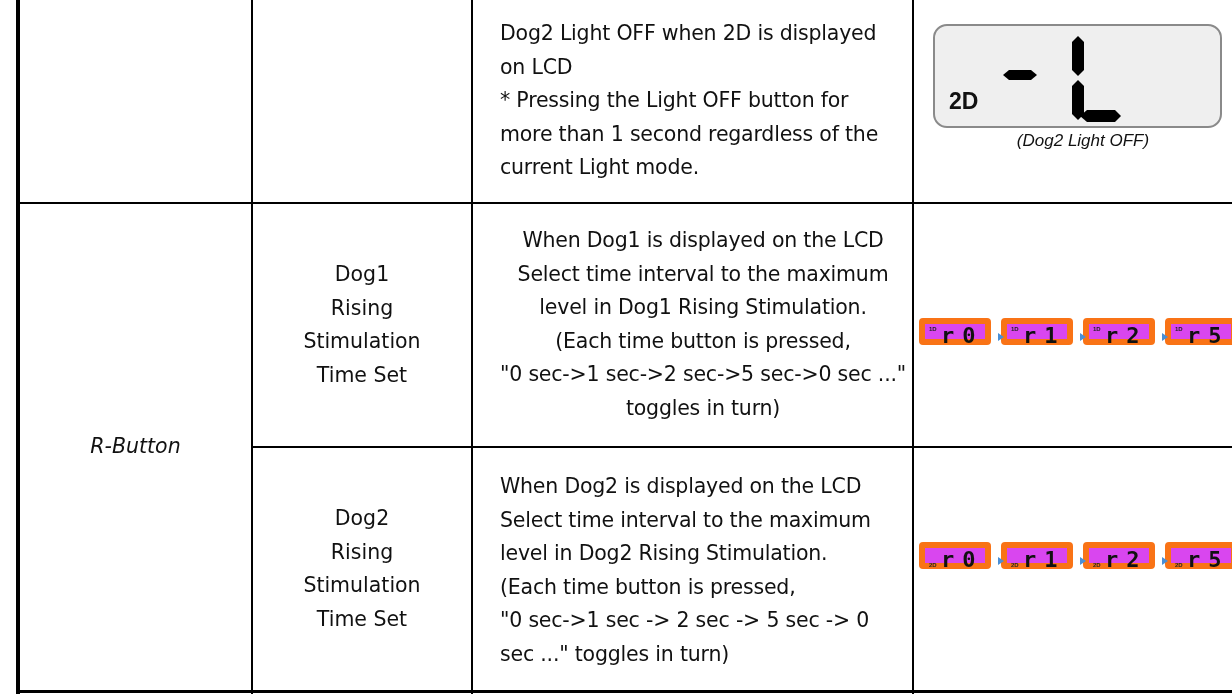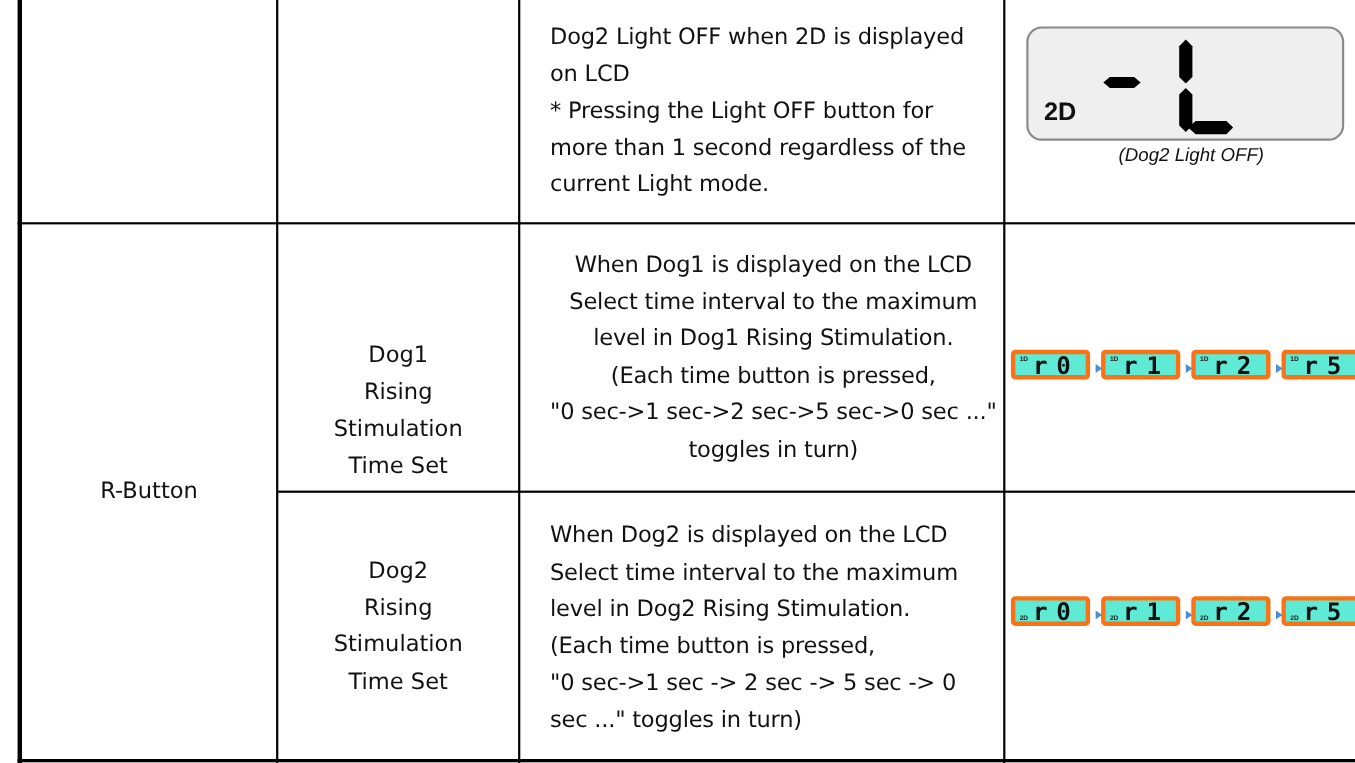--- a/index.html
+++ b/index.html
@@ -15,22 +15,22 @@
   .lcd-big {
     position: absolute; left: 917px; top: 24px; width: 289px; height: 104px;
     background: #efefef; border: 2px solid #8a8a8a; border-radius: 14px;
   }
   .lcd-big .dog-label { position: absolute; left: 14px; top: 62px; font-size: 23px; font-weight: bold; font-family: "Liberation Sans", sans-serif; color: #111; }
   .lcd-caption { position: absolute; left: 917px; top: 131px; width: 300px; text-align: center; font-size: 17px; color: #111; font-family: "Liberation Sans", sans-serif; font-style: italic; }
 
   
   .lcd-row { position: absolute; left: 903px; display: flex; align-items: center; }
   .lcd-small {
-    position: relative; width: 72px; height: 27px; background: #5eead4;
-    border: 4px solid #f97316; border-radius: 4px; margin-right: 10px;
+    position: relative; width: 72px; height: 27px; background: #d946ef;
+    border: 6px solid #f97316; border-radius: 4px; margin-right: 10px;
     display: flex; align-items: center;
   }
   .lcd-small .mini-tag { position: absolute; font-size: 6px; font-weight: bold; color: #222; font-family: "Liberation Sans", sans-serif; }
   .lcd-small .seg-text { position: absolute; font-family: "DejaVu Sans Mono", monospace; font-weight: bold; font-size: 22px; color: #111; letter-spacing: 8px; }
   .arrow { position: absolute; width: 0; height: 0; border-top: 4px solid transparent; border-bottom: 4px solid transparent; border-left: 6px solid #4a8fd6; }
 </style>
 </head>
 <body>
 
 <div class="table">
@@ -60,25 +60,25 @@
 
       <polygon points="139,18 145,12 151,18 151,46 145,52 139,46" fill="#000"></polygon>
 
       <polygon points="139,62 145,56 151,62 151,90 145,96 139,90" fill="#000"></polygon>
 
       <polygon points="147,98 154,92 182,92 188,98 182,104 154,104" fill="#000" transform="translate(0,-6)"></polygon>
     </svg>
   </div>
   <div class="lcd-caption">(Dog2 Light OFF)</div>
 
-  <div class="cell" style="left:4px;top:204px;width:231px;height:486px;">
+  <div class="cell" style="left:4px;top:204px;width:231px;height:486px;font-style:italic;">
     <div class="center-text">R-Button</div>
   </div>
 
-  <div class="cell" style="left:237px;top:204px;width:218px;height:242px;margin-top:48px;">
+  <div class="cell" style="left:237px;top:204px;width:218px;height:242px;">
     <div class="center-text">Dog1
 Rising
 Stimulation
 Time Set</div>
   </div>
 
   <div class="cell" style="left:484px;top:224px;width:410px;text-align:center;">
     <div class="desc">When Dog1 is displayed on the LCD
 Select time interval to the maximum
 level in Dog1 Rising Stimulation.

